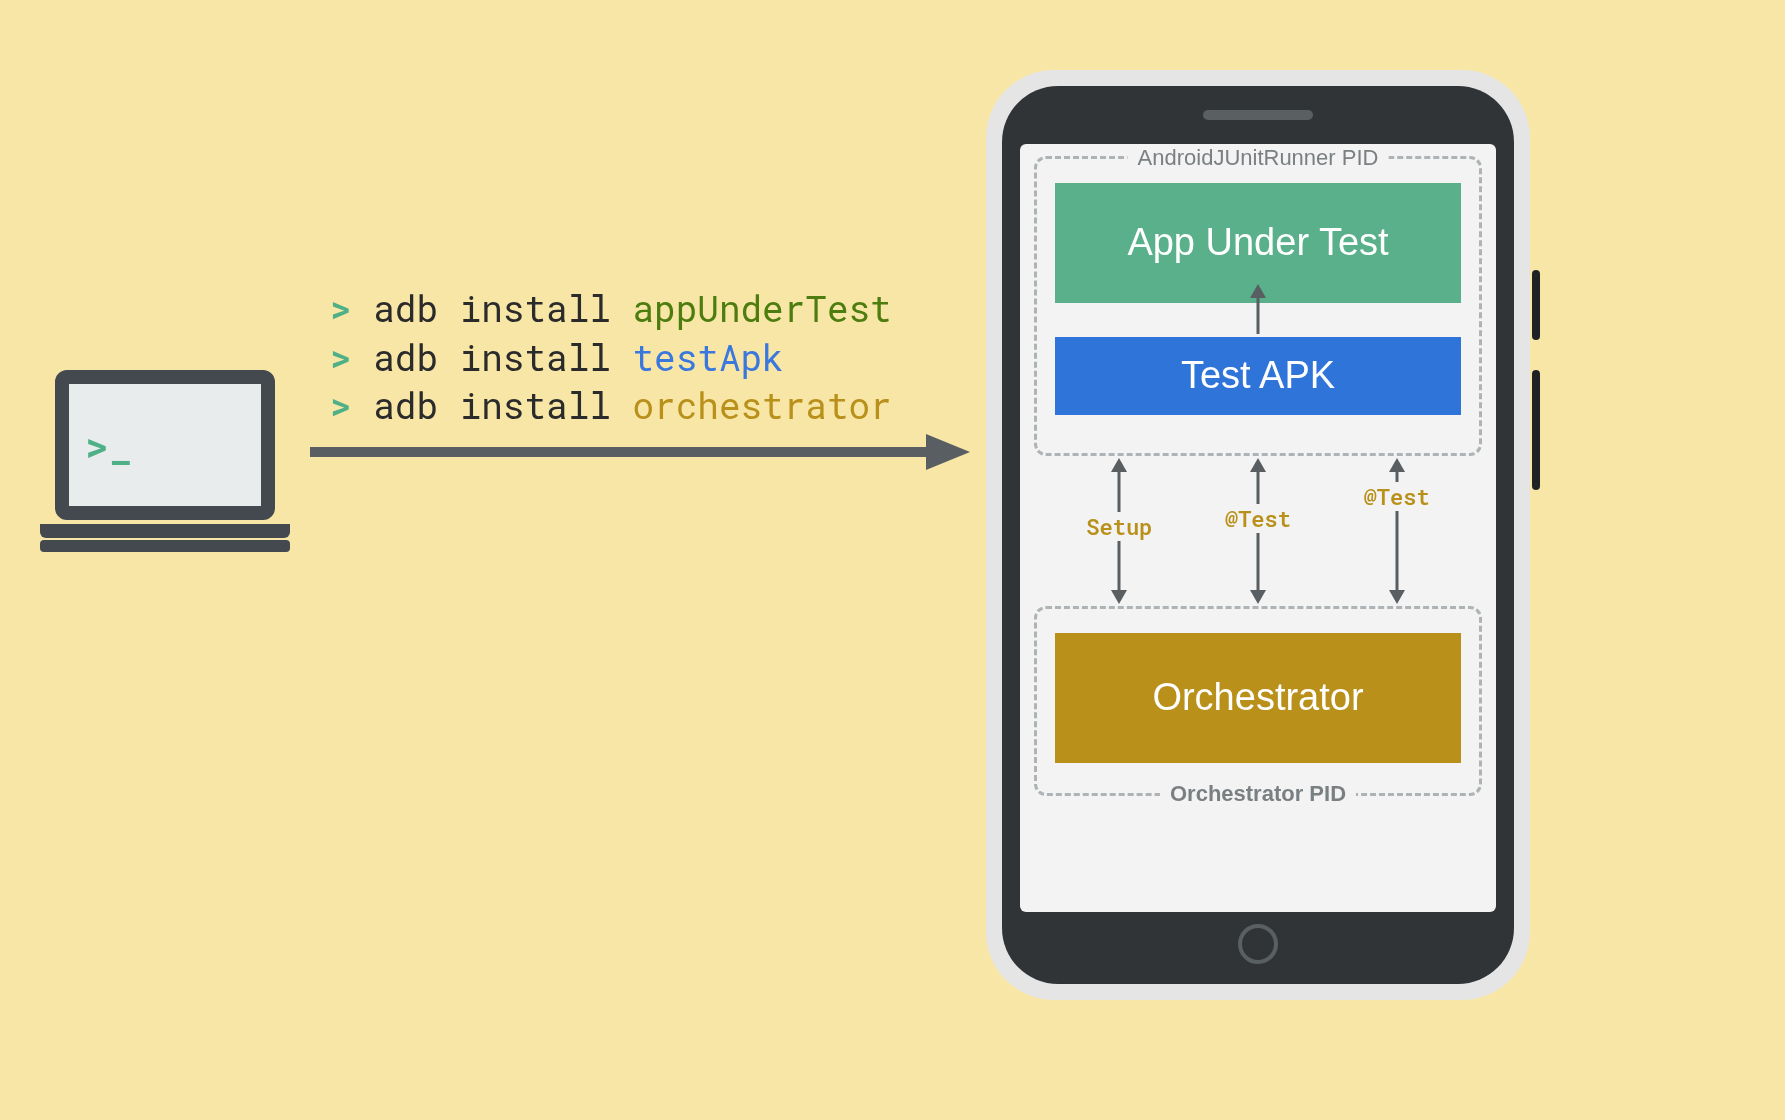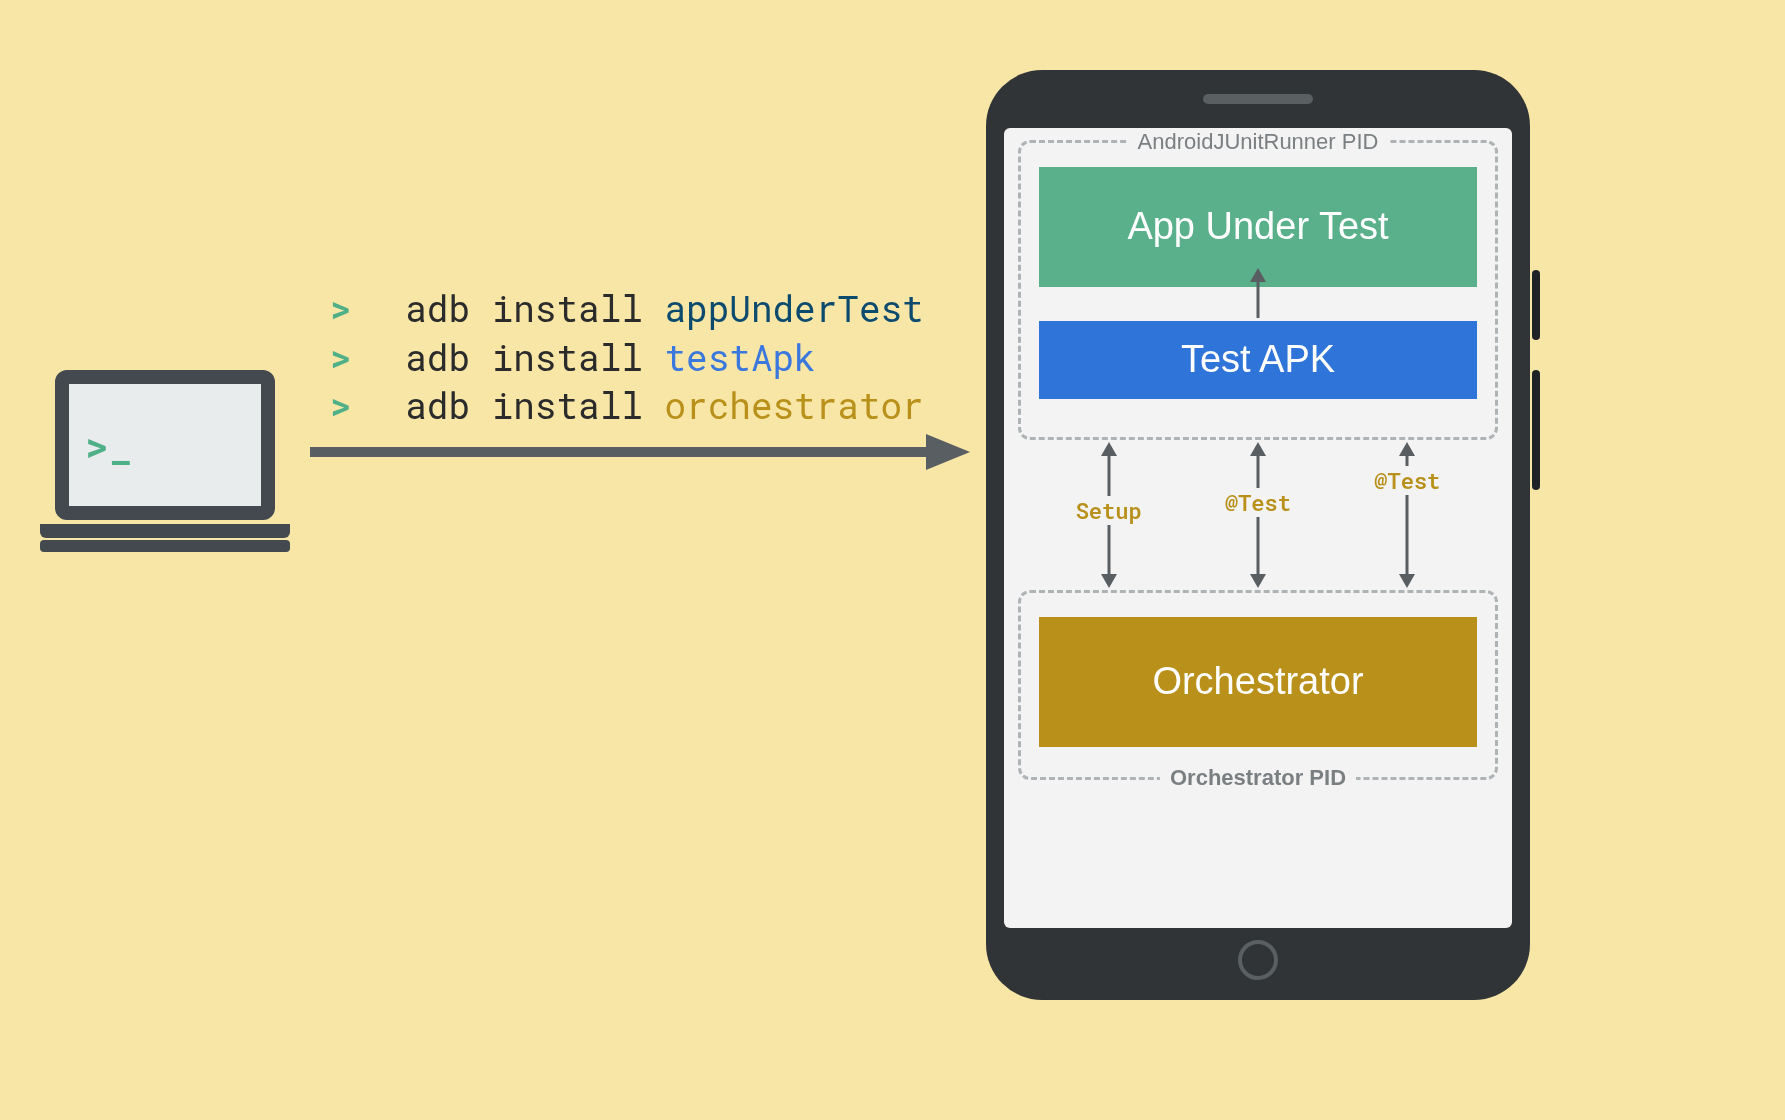--- a/index.html
+++ b/index.html
@@ -54,22 +54,22 @@
   .commands {
     position: absolute;
     left: 330px;
     top: 284px;
     font-family: "Roboto Mono", "Menlo", monospace;
     font-size: 36px;
     line-height: 1.35;
   }
   .commands .line { white-space: nowrap; }
   .chev { color: #4fb087; font-weight: 600; }
-  .cmd  { color: #2b2b2b; margin-left: 32px; }
-  .arg-green  { color: #0c4a6e; }
+  .cmd  { color: #2b2b2b; }
+  .arg-green  { color: #4d7c0f; }
   .arg-blue   { color: #3b78de; margin-top: 12px; }
   .arg-yellow { color: #b8901a; }
 
   .commands .gap { height: 18px; }
 
   
   .big-arrow {
     position: absolute;
     left: 310px;
     top: 432px;
@@ -77,22 +77,23 @@
     height: 40px;
   }
 
   
   .phone {
     position: absolute;
     left: 986px;
     top: 70px;
     width: 544px;
     height: 930px;
-    background: #000000;
+    background: #e5e5e5;
     border-radius: 68px;
+    padding: 16px;
   }
   .phone-inner {
     width: 100%;
     height: 100%;
     background: #303437;
     border-radius: 56px;
     padding: 58px 18px 72px 18px;
     position: relative;
   }
   .speaker {

